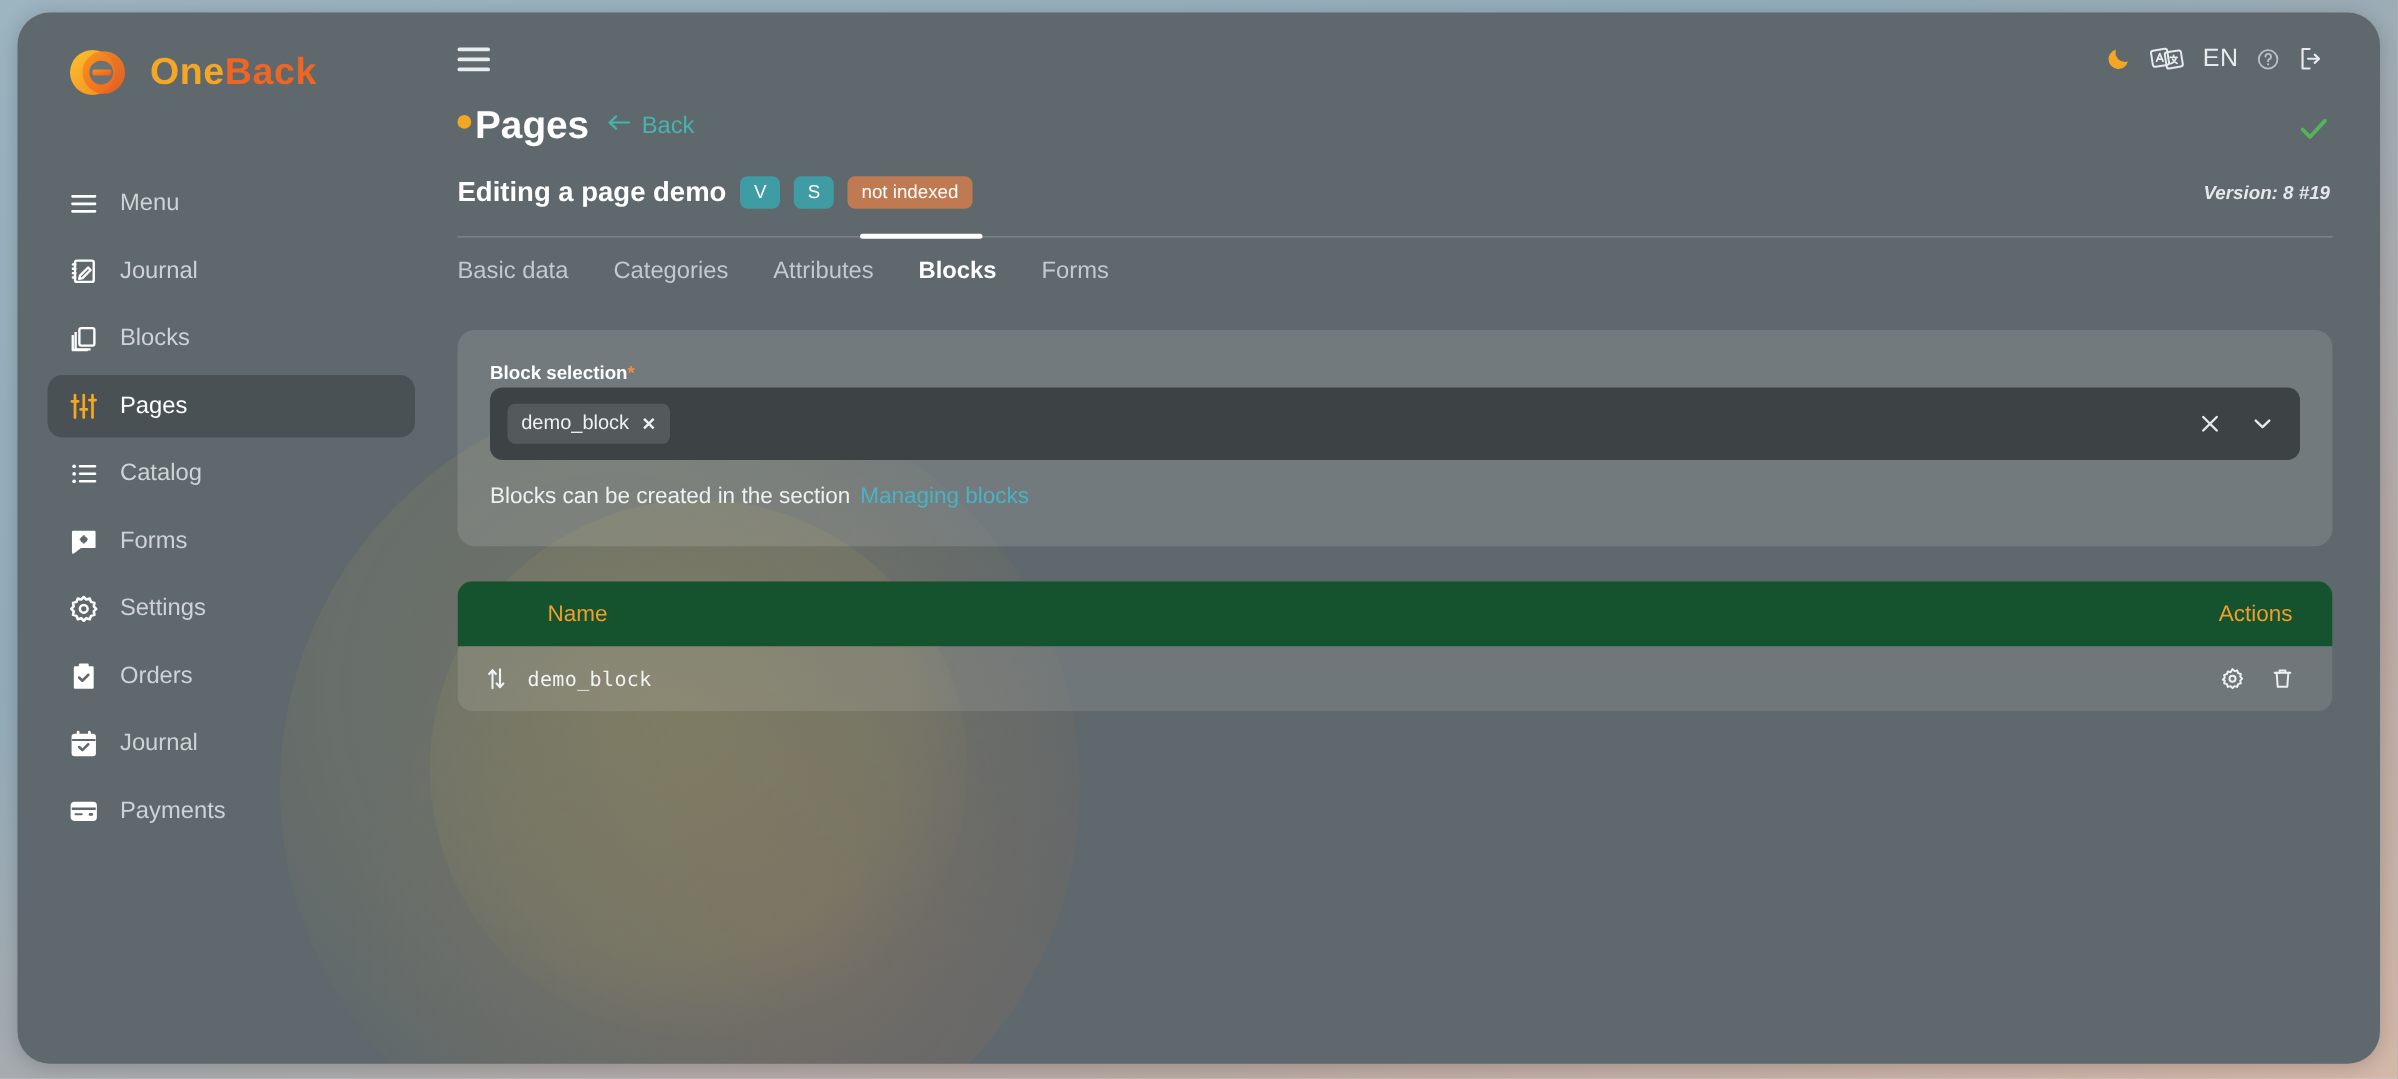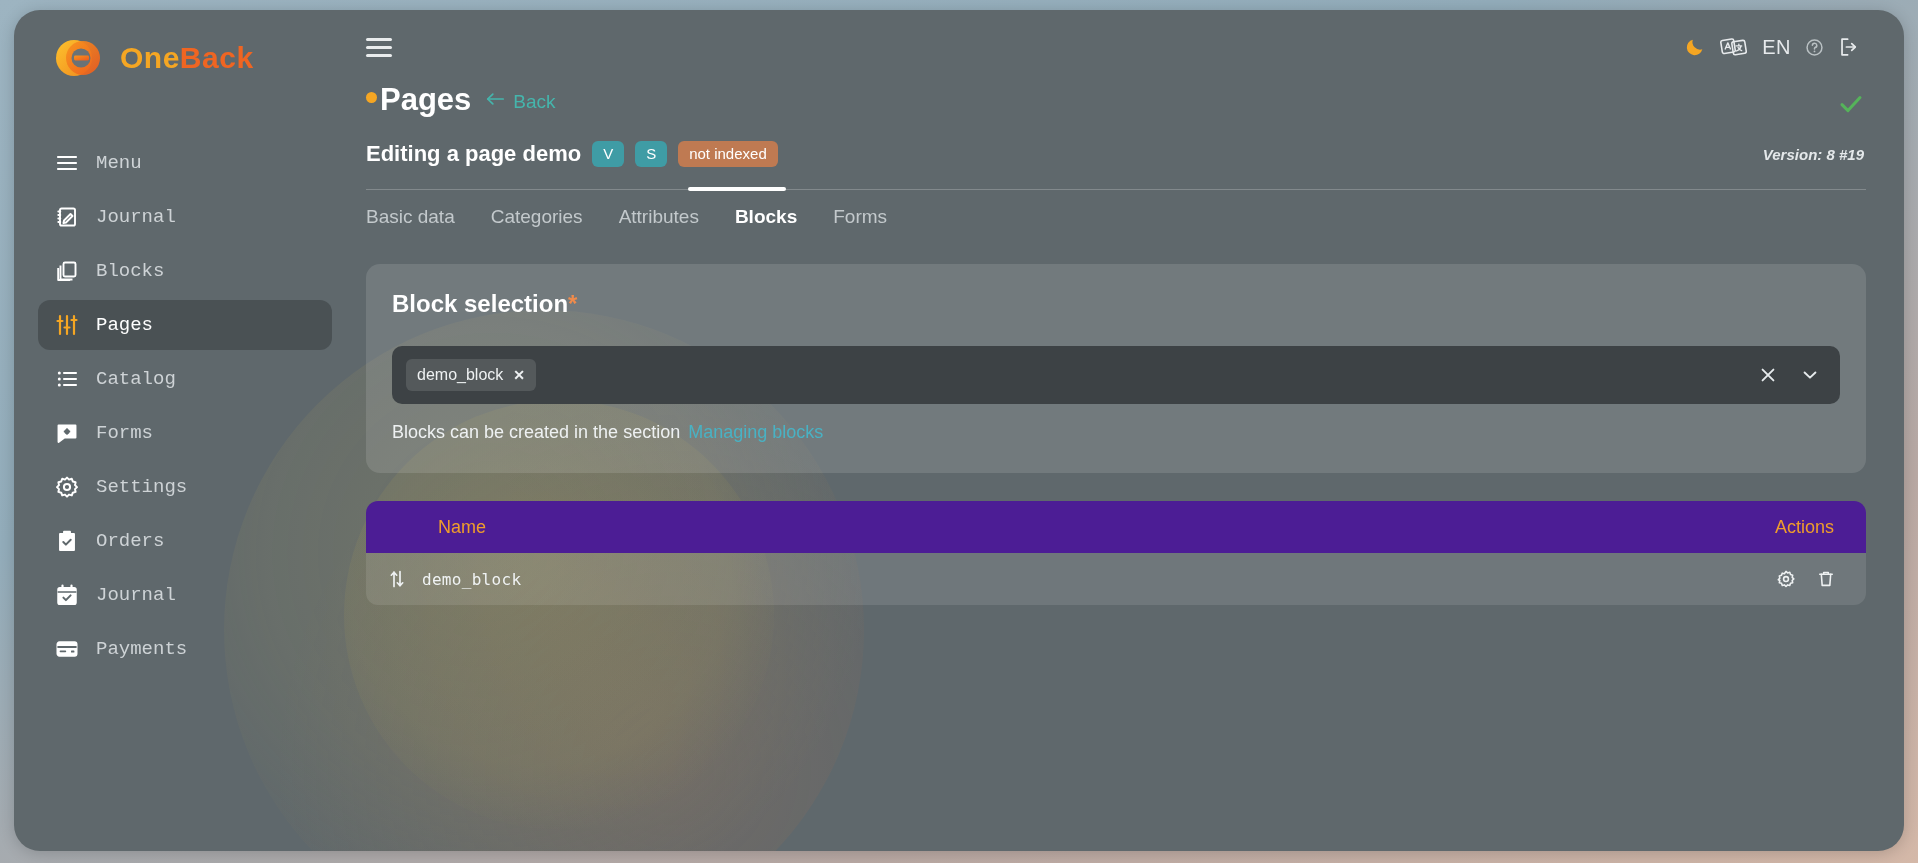--- a/index.html
+++ b/index.html
@@ -68,21 +68,20 @@
   .nav { display: flex; flex-direction: column; gap: 4px; padding: 0 22px 0 24px; }
   .nav-item {
     display: flex; align-items: center; gap: 16px;
     height: 50px;
     padding: 0 16px;
     border-radius: 12px;
     color: #ced3d6;
     font-size: 19px;
     cursor: pointer;
     white-space: nowrap;
-    font-family: Liberation Mono, monospace;
   }
   .nav-item .ico { width: 26px; height: 26px; flex: 0 0 26px; display: flex; align-items: center; justify-content: center; }
   .nav-item .ico svg { display: block; }
   .nav-item.active {
     background: rgba(0,0,0,0.22);
     color: #ffffff;
   }
 
   
   .main {
@@ -171,21 +170,21 @@
   }
   .tab.active { color: #ffffff; font-weight: 700; }
 
   
   .panel {
     margin: 36px 0 0 12px;
     background: rgba(255,255,255,0.12);
     border-radius: 14px;
     padding: 26px 26px 30px 26px;
   }
-  .panel-title { font-size: 24px; font-weight: 700; color: #ffffff; margin-bottom: 28px; }
+  .panel-title { font-size: 15px; font-weight: 700; color: #ffffff; margin-bottom: 3px; }
   .req { color: #ef8b4c; }
 
   .select-box {
     background: #3d4245;
     border-radius: 10px;
     min-height: 58px;
     display: flex; align-items: center;
     padding: 9px 14px 9px 14px;
     cursor: pointer;
   }
@@ -204,21 +203,21 @@
   .hint { margin-top: 18px; font-size: 18px; color: #eef1f2; }
   .hint a { color: #49b2c4; text-decoration: none; cursor: pointer; margin-left: 8px; }
 
   
   .table {
     margin: 28px 0 0 12px;
     border-radius: 12px;
     overflow: hidden;
   }
   .thead {
-    background: #4c1d95;
+    background: #14532d;
     display: flex; align-items: center;
     height: 52px;
     padding: 0 22px 0 0;
   }
   .th-name { color: #ef9d2b; font-size: 18px; padding-left: 72px; }
   .th-actions { margin-left: auto; color: #ef9d2b; font-size: 18px; padding-right: 10px; }
   .trow {
     background: rgba(255,255,255,0.10);
     display: flex; align-items: center;
     height: 52px;

